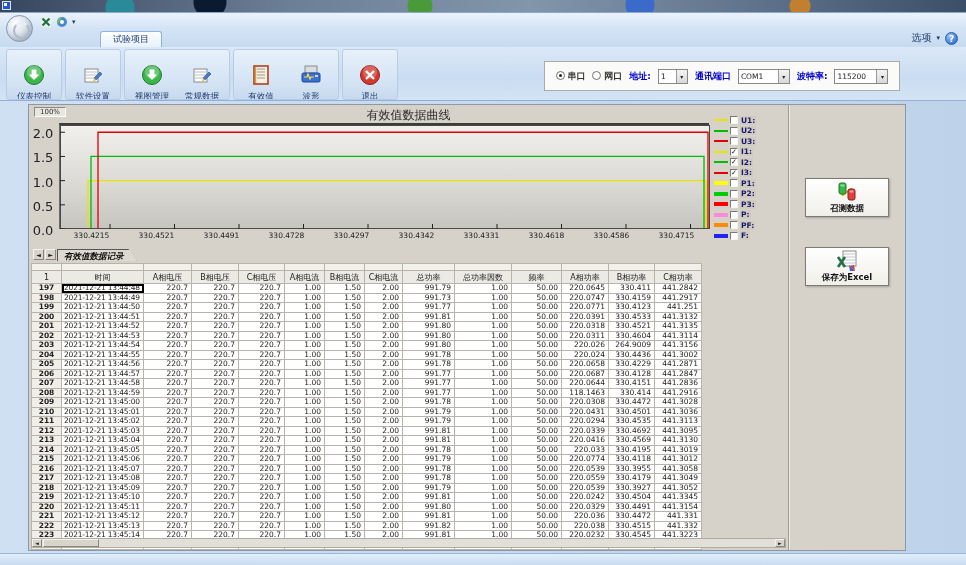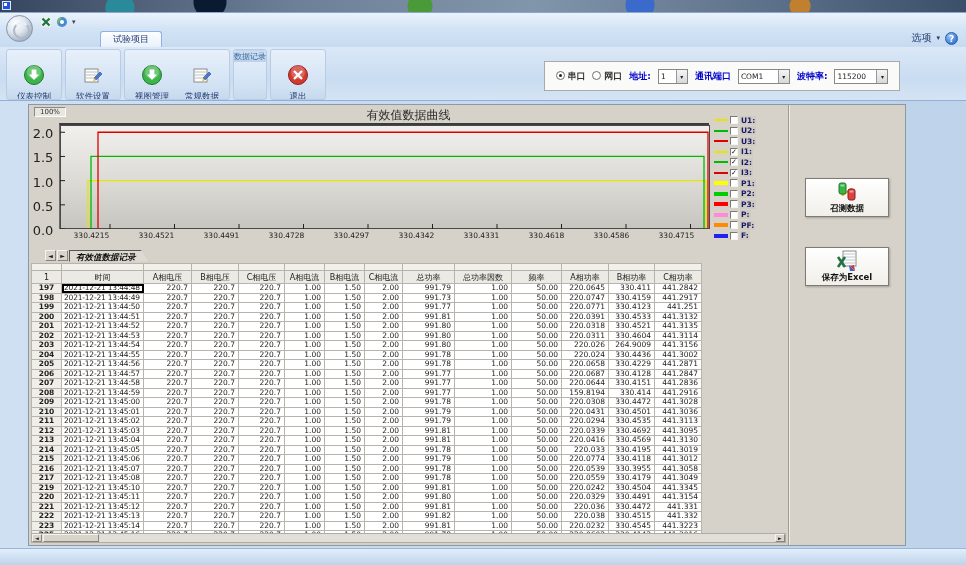--- a/index.html
+++ b/index.html
@@ -78,21 +78,21 @@
   .xlabels { position:absolute; left:30px; top:126px; width:650px; display:flex; }
   .xlabels span { flex:1; text-align:center; font-size:7.5px; color:#222; }
   .legend { position:absolute; right:2px; top:10px; width:72px; }
   .leg { display:flex; align-items:center; height:10.5px; gap:2px; }
   .sw { width:14px; height:2px; flex:0 0 auto; }
   .sw.th { height:4px; }
   .cb { width:8px; height:8px; background:#fff; border:1px solid; border-color:#7a7a74 #f5f5f0 #f5f5f0 #7a7a74; font-size:7px; line-height:7px; text-align:center; color:#111; flex:0 0 auto; }
   .ll { font-size:7.5px; font-weight:bold; color:#1a1a66; background:#cfcbc3; padding:0 1px; }
 
   
-  .sheettabs { height:13px; display:flex; align-items:center; gap:1px; padding-left:16px; flex:0 0 auto; }
+  .sheettabs { height:13px; display:flex; align-items:flex-start; gap:1px; padding-left:4px; flex:0 0 auto; }
   .stbtn { width:11px; height:11px; background:#d8d4cc; border:1px solid; border-color:#f5f3ee #8a867e #8a867e #f5f3ee; font-size:6px; text-align:center; line-height:9px; color:#222; }
   .sheettab { height:12px; padding:0 12px 0 6px; background:#dedad2; border:1px solid #555; border-bottom:none;
     clip-path:polygon(0 0, calc(100% - 8px) 0, 100% 100%, 0 100%); font-size:8.5px; font-weight:bold; font-style:italic; color:#111; line-height:12px; }
 
   
   .tablezone { flex:1; position:relative; padding:1px 0 0 2px; }
   table.grid { border-collapse:collapse; table-layout:fixed; background:#fff; border:1px solid #6a6a64; }
   table.grid th, table.grid td { border:1px solid #b8b4ac; overflow:hidden; white-space:nowrap; }
   table.grid th { height:13px; background:#eceae4; font-size:8px; font-weight:normal; color:#222; }
   table.grid th.blank { height:7px; background:#f2f0ea; }
@@ -196,20 +196,39 @@
                     <path d="M4 8 H15 M4 11 H15 M4 14 H15" stroke="#b8c0c8"></path>
                     <path d="M12 14 L18 8 L20 10 L14 16 Z" fill="#4a7ad0" stroke="#2a4a90" stroke-width="0.6"></path>
                     <path d="M12 14 L11 18 L14 16 Z" fill="#e8c040"></path>
                   </svg></span>
                 <span class="blab">常规数据</span>
               </div>
             </div>
             <div class="rglab">常规数据</div>
           </div>
           <div class="rgroup">
+            <div class="rbtns">
+              <div class="rbtn">
+                <span><svg viewBox="0 0 22 22">
+                    <rect x="4" y="2" width="14" height="18" fill="#f7efe0" stroke="#b04020" stroke-width="1.6"></rect>
+                    <path d="M7 5 H15 M7 8 H15 M7 11 H15 M7 14 H15" stroke="#9a9a92"></path>
+                    <path d="M5.5 3 V19" stroke="#d0a040" stroke-width="1.4"></path>
+                  </svg></span>
+                <span class="blab">有效值</span>
+              </div>
+              <div class="rbtn">
+                <span><svg viewBox="0 0 22 22">
+                    <rect x="5" y="2" width="12" height="7" fill="#d8dde2" stroke="#8a8a8a"></rect>
+                    <rect x="2" y="9" width="18" height="9" rx="1.5" fill="#3a6fd8" stroke="#24459a"></rect>
+                    <path d="M4 13 l3 0 1-3 2 5 1-2 3 0" fill="none" stroke="#ffe040" stroke-width="1.2"></path>
+                    <rect x="15" y="11" width="3" height="2" fill="#c0e0ff"></rect>
+                  </svg></span>
+                <span class="blab">波形</span>
+              </div>
+            </div>
             <div class="rglab">数据记录</div>
           </div>
           <div class="rgroup">
             <div class="rbtns">
               <div class="rbtn">
                 <span><svg viewBox="0 0 22 22">
                     <circle cx="11" cy="11" r="9.5" fill="#d23a2e" stroke="#8a1f1f"></circle>
                     <circle cx="11" cy="8" r="7" fill="rgba(255,255,255,0.22)"></circle>
                     <path d="M7 7 L15 15 M15 7 L7 15" stroke="#fff" stroke-width="2.4"></path>
                   </svg></span>
@@ -600,21 +619,21 @@
                     <td class="tm">2021-12-21 13:44:59</td>
                     <td class="num">220.7</td>
                     <td class="num">220.7</td>
                     <td class="num">220.7</td>
                     <td class="num">1.00</td>
                     <td class="num">1.50</td>
                     <td class="num">2.00</td>
                     <td class="num">991.77</td>
                     <td class="num">1.00</td>
                     <td class="num">50.00</td>
-                    <td class="num">159.8194</td>
+                    <td class="num">118.1463</td>
                     <td class="num">330.414</td>
                     <td class="num">441.2916</td>
                   </tr>
                   <tr>
                     <td class="rn">209</td>
                     <td class="tm">2021-12-21 13:45:00</td>
                     <td class="num">220.7</td>
                     <td class="num">220.7</td>
                     <td class="num">220.7</td>
                     <td class="num">1.00</td>
@@ -747,20 +766,36 @@
                     <td class="num">220.7</td>
                     <td class="num">1.00</td>
                     <td class="num">1.50</td>
                     <td class="num">2.00</td>
                     <td class="num">991.78</td>
                     <td class="num">1.00</td>
                     <td class="num">50.00</td>
                     <td class="num">220.0559</td>
                     <td class="num">330.4179</td>
                     <td class="num">441.3049</td>
+                  </tr>
+                  <tr>
+                    <td class="rn">218</td>
+                    <td class="tm">2021-12-21 13:45:09</td>
+                    <td class="num">220.7</td>
+                    <td class="num">220.7</td>
+                    <td class="num">220.7</td>
+                    <td class="num">1.00</td>
+                    <td class="num">1.50</td>
+                    <td class="num">2.00</td>
+                    <td class="num">991.79</td>
+                    <td class="num">1.00</td>
+                    <td class="num">50.00</td>
+                    <td class="num">220.0539</td>
+                    <td class="num">330.3927</td>
+                    <td class="num">441.3052</td>
                   </tr>
                   <tr>
                     <td class="rn">219</td>
                     <td class="tm">2021-12-21 13:45:10</td>
                     <td class="num">220.7</td>
                     <td class="num">220.7</td>
                     <td class="num">220.7</td>
                     <td class="num">1.00</td>
                     <td class="num">1.50</td>
                     <td class="num">2.00</td>

